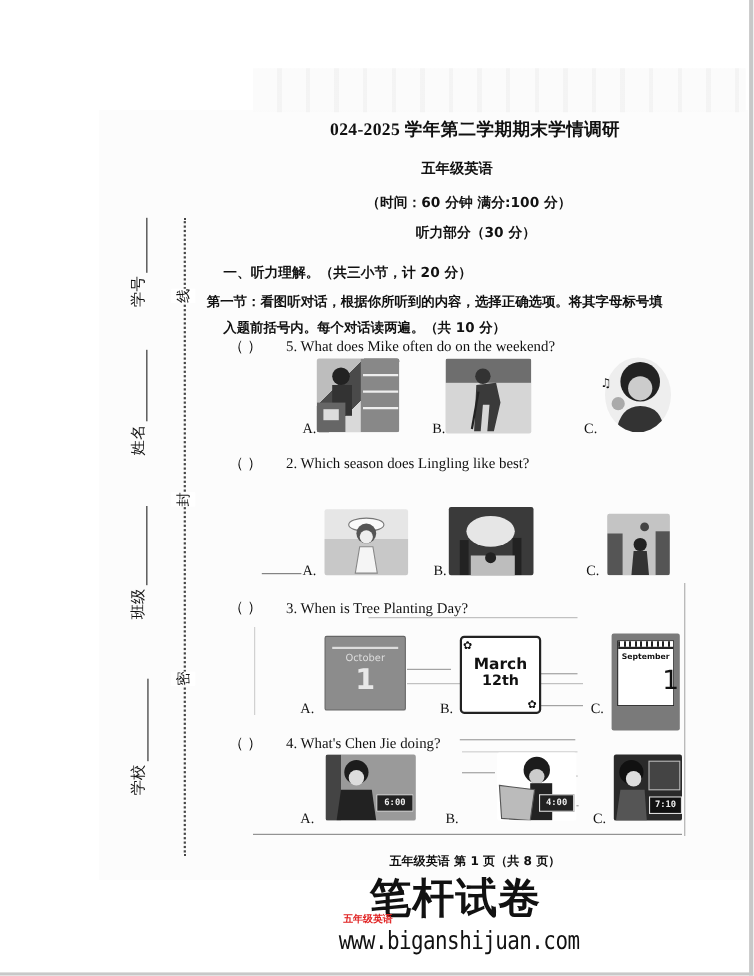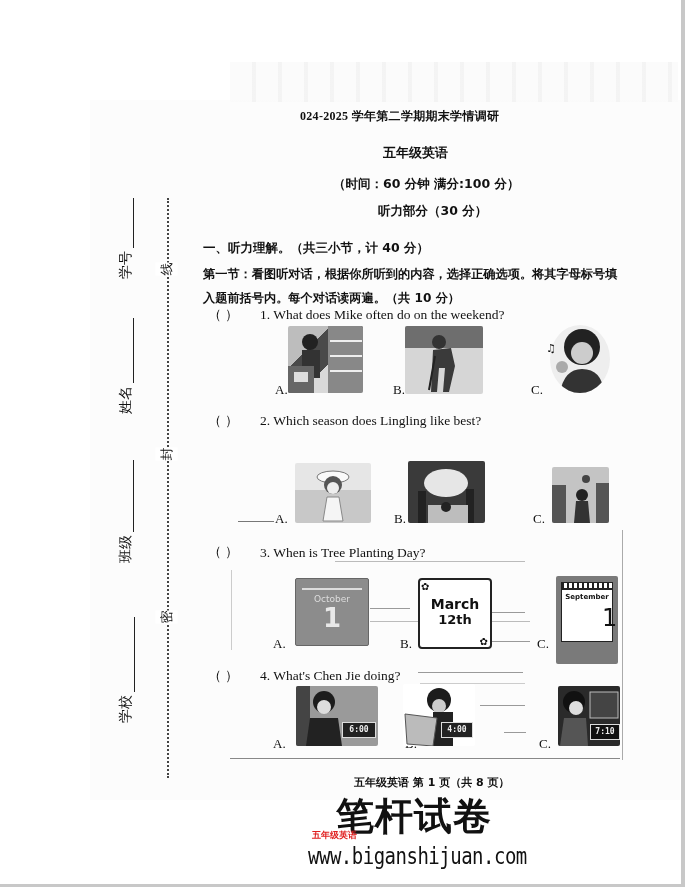--- a/index.html
+++ b/index.html
@@ -7,21 +7,21 @@
     width:685px; height:887px; background:#ffffff; position:relative; overflow:hidden;
     font-family:"DejaVu Serif", serif; color:#111;
   }
   .page-edge-right { position:absolute; left:681px; top:0; width:4px; height:887px; background:#c8c8c8; }
   .page-edge-bottom { position:absolute; left:0; top:884px; width:685px; height:3px; background:#c8c8c8; }
   .faint-strip { position:absolute; left:230px; top:62px; width:448px; height:40px;
     background:repeating-linear-gradient(90deg, #fafafa 0 22px, #f1f1f1 22px 26px); opacity:.8; }
   .scan-bg { position:absolute; left:90px; top:100px; width:590px; height:700px; background:#fcfcfc; }
 
   .abs { position:absolute; white-space:nowrap; }
-  .title { font-family:"Liberation Serif", serif; font-weight:bold; font-size:12px; letter-spacing:.3px; }
+  .title { font-family:"Liberation Serif", serif; font-weight:bold; font-size:16px; letter-spacing:.3px; }
   .subtitle { font-family:"DejaVu Sans", sans-serif; font-weight:bold; font-size:13px; }
   .meta { font-family:"DejaVu Sans", sans-serif; font-weight:bold; font-size:12.5px; }
   .section { font-family:"DejaVu Sans", sans-serif; font-weight:bold; font-size:12.5px; }
   .instr { font-family:"DejaVu Sans", sans-serif; font-weight:bold; font-size:12.2px; }
   .q { font-family:"Liberation Serif", serif; font-size:13.5px; }
   .paren { font-family:"Liberation Serif", serif; font-size:13.5px; }
   .opt { font-family:"Liberation Serif", serif; font-size:13px; }
 
   
   .vlabel { position:absolute; font-family:"DejaVu Sans", sans-serif; font-size:14px; transform:rotate(-90deg); transform-origin:center; }
@@ -56,26 +56,26 @@
 
 <div class="vlabel" style="left:112px;top:256px;">学号</div>
 <div class="vline" style="left:133px;top:198px;height:50px;"></div>
 <div class="vlabel" style="left:112px;top:391px;">姓名</div>
 <div class="vline" style="left:133px;top:318px;height:65px;"></div>
 <div class="vlabel" style="left:112px;top:540px;">班级</div>
 <div class="vline" style="left:133px;top:460px;height:72px;"></div>
 <div class="vlabel" style="left:112px;top:700px;">学校</div>
 <div class="vline" style="left:134px;top:617px;height:75px;"></div>
 
-<div class="abs section" style="left:203px;top:240px;">一、听力理解。（共三小节，计 40 分）</div>
-<div class="abs instr" style="left:203px;top:266px;text-align:right;">第一节：看图听对话，根据你所听到的内容，选择正确选项。将其字母标号填</div>
+<div class="abs section" style="left:203px;top:240px;">一、听力理解。（共三小节，计 20 分）</div>
+<div class="abs instr" style="left:188px;top:266px;text-align:right;">第一节：看图听对话，根据你所听到的内容，选择正确选项。将其字母标号填</div>
 <div class="abs instr" style="left:203px;top:290px;">入题前括号内。每个对话读两遍。（共 10 分）</div>
 
 <div class="abs paren" style="left:208px;top:306px;">（        ）</div>
-<div class="abs q" style="left:260px;top:307px;">1. What does Mike often do on the weekend?</div>
+<div class="abs q" style="left:260px;top:307px;">5. What does Mike often do on the weekend?</div>
 
 <div class="abs opt" style="left:275px;top:382px;">A.</div>
 <div class="pic" style="left:288px;top:326px;width:75px;height:67px;background:linear-gradient(135deg,#bdbdbd 0 30%,#4a4a4a 30% 55%,#d9d9d9 55%);">
   <svg width="75" height="67" viewBox="0 0 75 67">
       <rect x="40" y="0" width="35" height="67" fill="#888"></rect>
       <g stroke="#eee" stroke-width="2">
         <line x1="42" y1="15" x2="74" y2="15"></line>
         <line x1="42" y1="30" x2="74" y2="30"></line>
         <line x1="42" y1="45" x2="74" y2="45"></line>
       </g>
@@ -192,21 +192,21 @@
   <svg width="82" height="60" viewBox="0 0 82 60">
       <rect x="0" y="0" width="14" height="60" fill="#444"></rect>
       <circle cx="28" cy="16" r="11" fill="#1c1c1c"></circle>
       <circle cx="28" cy="21" r="7" fill="#ddd"></circle>
       <path d="M10 60 L14 32 L42 32 L46 60 Z" fill="#222"></path>
     </svg>
   <div style="position:absolute;left:46px;top:36px;width:32px;height:14px;background:#222;color:#eee;font:bold 8px 'DejaVu Sans Mono',monospace;text-align:center;line-height:14px;border:1px solid #ddd;">6:00</div>
 </div>
 
 <div class="abs opt" style="left:405px;top:736px;">B.</div>
-<div class="pic" style="left:403px;top:684px;width:72px;height:62px;background:#fff;">
+<div class="pic" style="left:452px;top:684px;width:72px;height:62px;background:#fff;">
   <svg width="72" height="62" viewBox="0 0 72 62">
       <circle cx="36" cy="16" r="12" fill="#1c1c1c"></circle>
       <circle cx="36" cy="22" r="7" fill="#ccc"></circle>
       <rect x="30" y="28" width="20" height="34" fill="#222"></rect>
       <path d="M2 30 L34 34 L30 62 L4 60 Z" fill="#bbb" stroke="#555"></path>
     </svg>
   <div style="position:absolute;left:38px;top:38px;width:30px;height:14px;background:#222;color:#eee;font:bold 8px 'DejaVu Sans Mono',monospace;text-align:center;line-height:14px;border:1px solid #ddd;">4:00</div>
 </div>
 
 <div class="abs opt" style="left:539px;top:736px;">C.</div>

